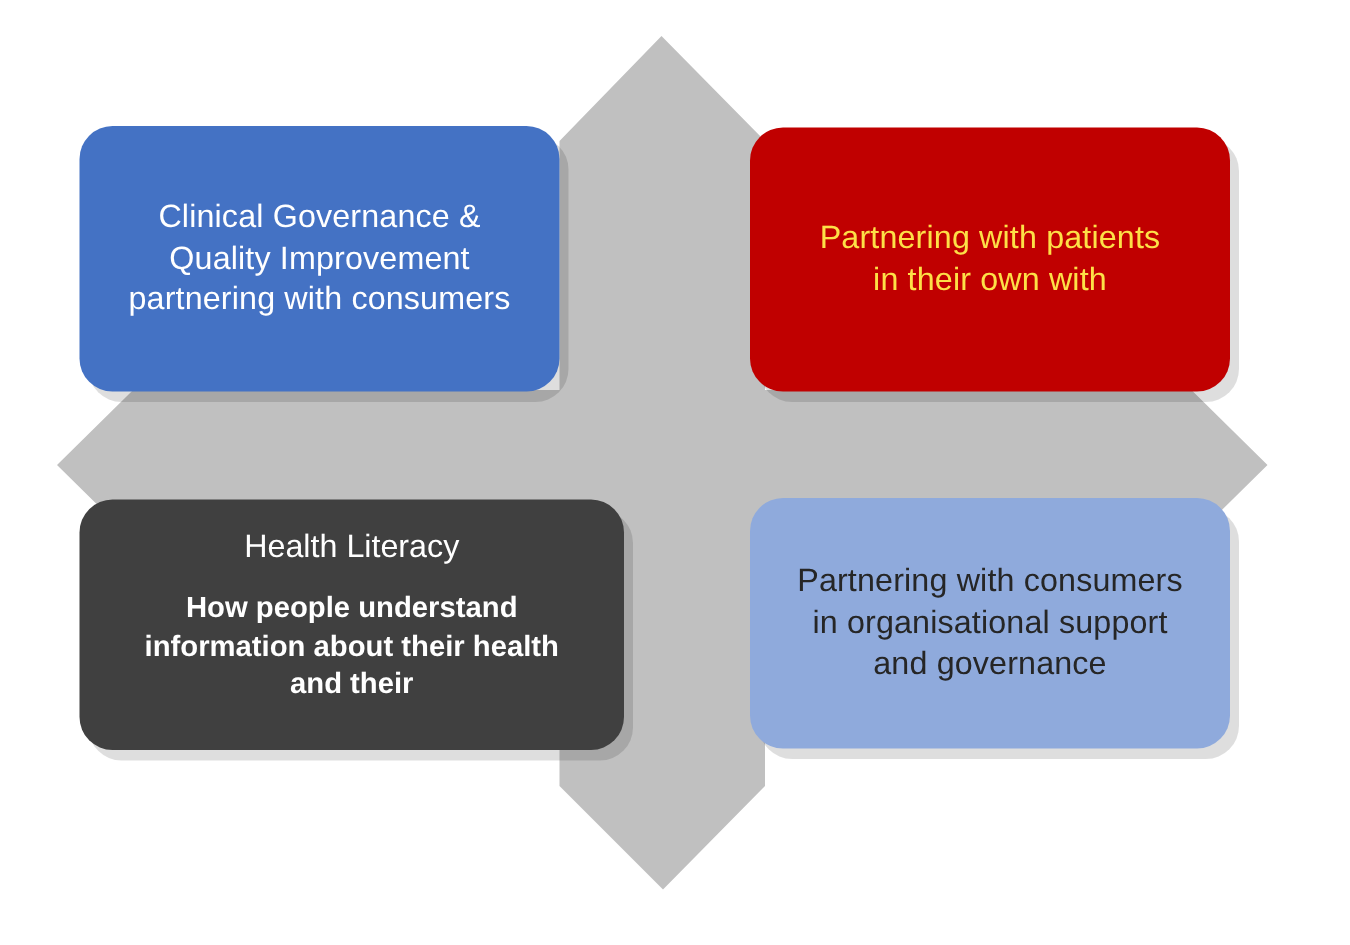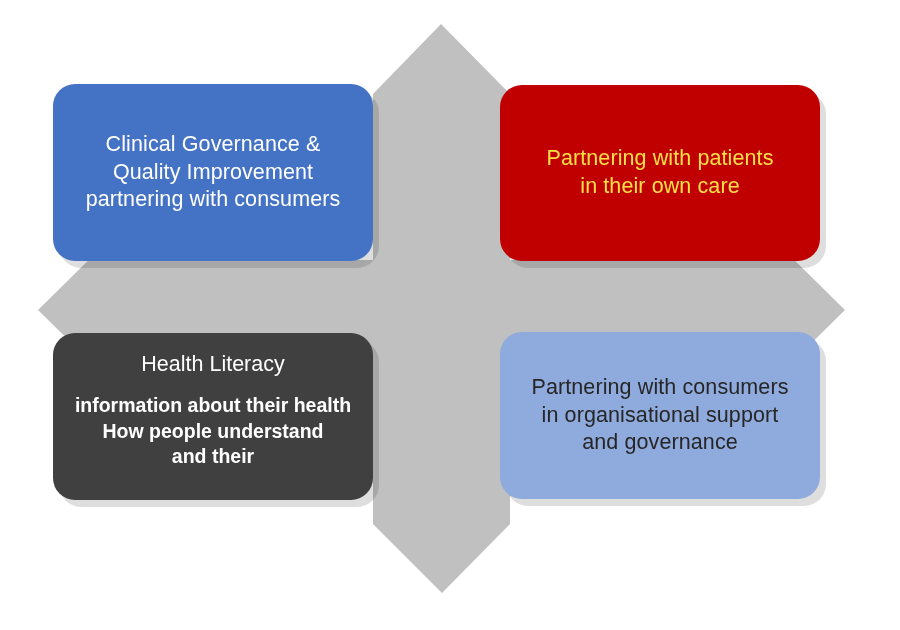--- a/index.html
+++ b/index.html
@@ -66,21 +66,21 @@
     color: #fde047;
   }
   #card-partnering-patients .card-line {
     font-size: 21.5px;
     letter-spacing: 0.1px;
   }
   
   #card-health-literacy {
     left: 53px;
     top: 333px;
-    width: 320px;
+    width: 363px;
     height: 167px;
     background: #404040;
     color: #ffffff;
     justify-content: flex-start;
     padding-top: 18px;
   }
   #card-health-literacy .card-title {
     font-size: 21.5px;
     line-height: 1.30;
     font-weight: 400;
@@ -116,27 +116,27 @@
   </svg>
 
   <div class="card" id="card-clinical-governance">
     <span class="card-line">Clinical Governance &amp;</span>
     <span class="card-line">Quality Improvement</span>
     <span class="card-line">partnering with consumers</span>
   </div>
 
   <div class="card" id="card-partnering-patients">
     <span class="card-line">Partnering with patients</span>
-    <span class="card-line">in their own care</span>
+    <span class="card-line">in their own with</span>
   </div>
 
   <div class="card" id="card-health-literacy">
     <span class="card-title">Health Literacy</span>
+    <span class="card-line">How people understand</span>
     <span class="card-line">information about their health</span>
-    <span class="card-line">How people understand</span>
     <span class="card-line">and their</span>
   </div>
 
   <div class="card" id="card-partnering-consumers">
     <span class="card-line">Partnering with consumers</span>
     <span class="card-line">in organisational  support</span>
     <span class="card-line">and governance</span>
   </div>
 
 </div>

